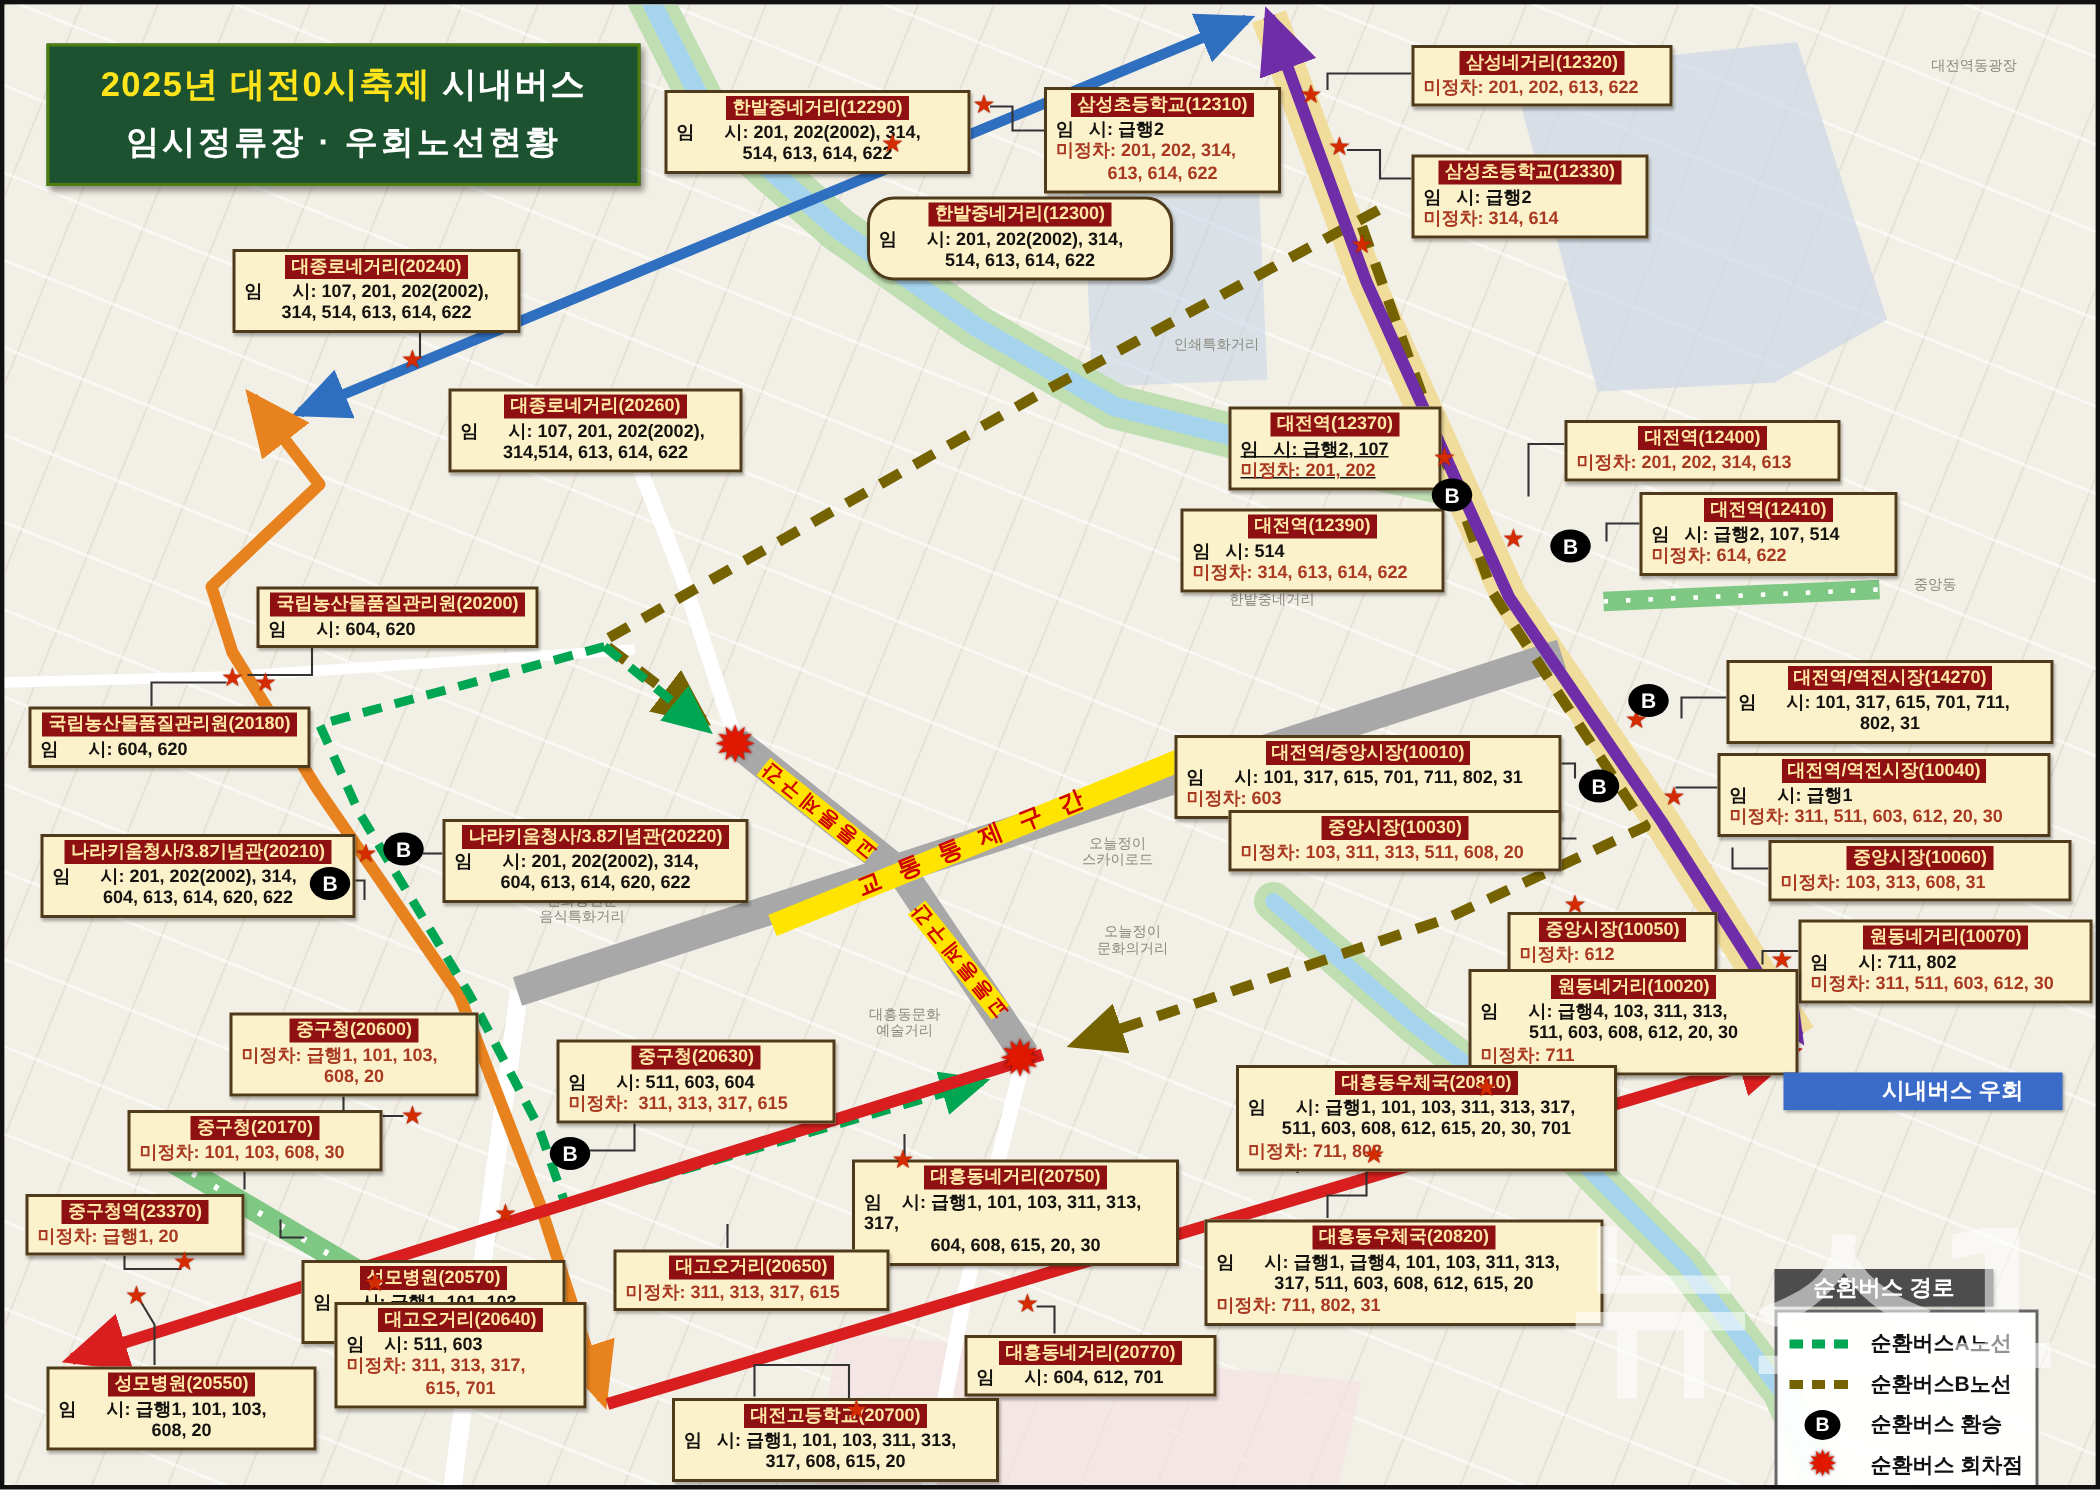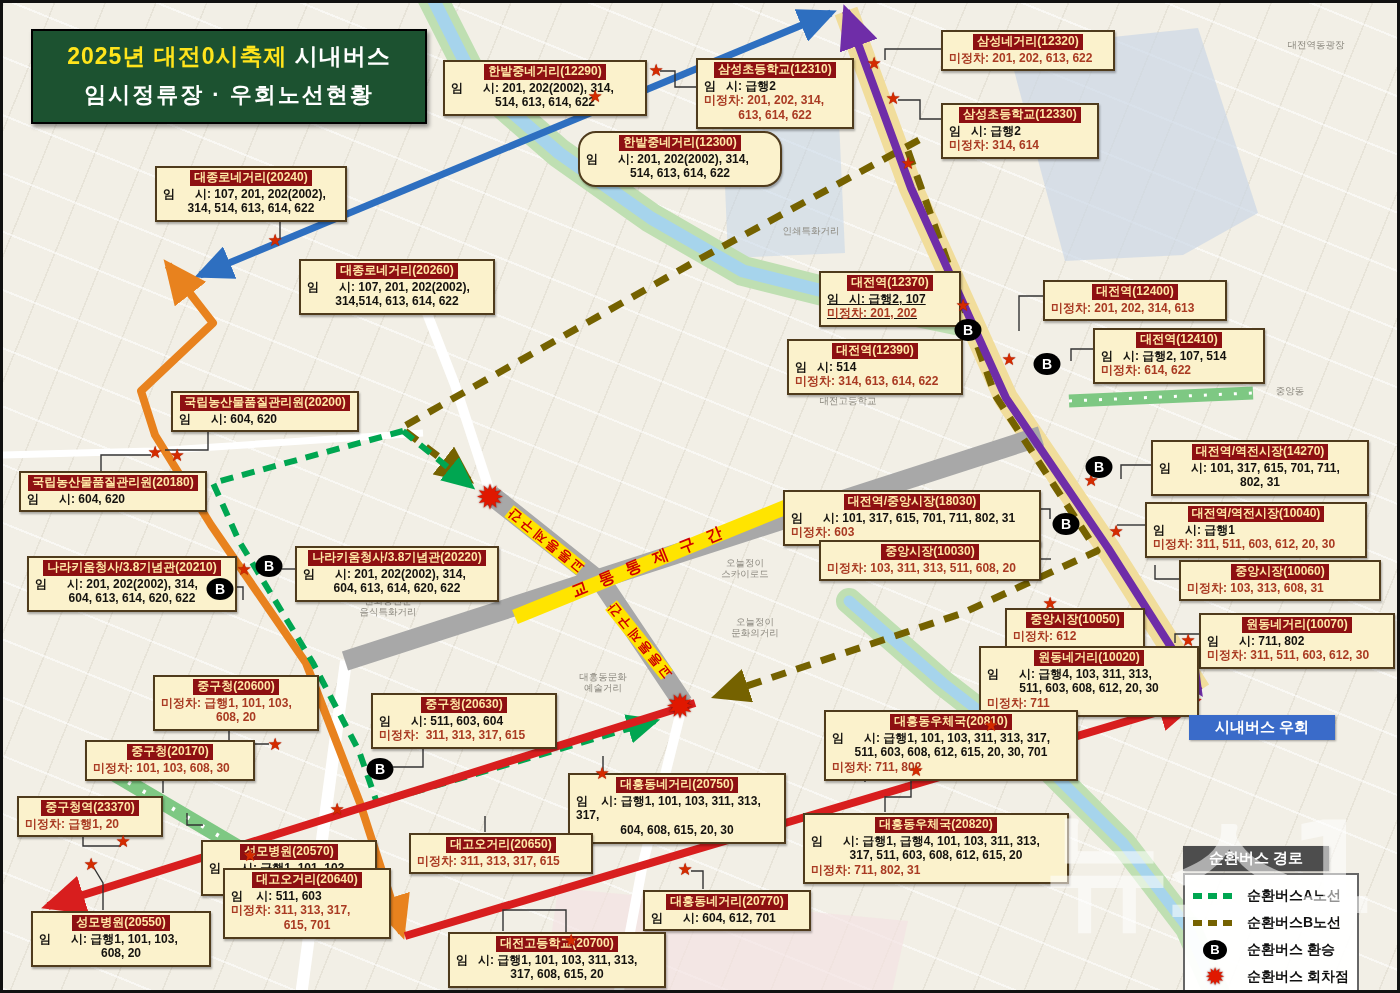--- a/index.html
+++ b/index.html
@@ -12,21 +12,21 @@
       #f2efe6;}
   svg#gfx{position:absolute;left:0;top:0;z-index:10;}
   .stop{position:absolute;z-index:30;background:#fbf2cc;border:2px solid #4f3b1c;
         padding:2px 6px 4px;font-weight:bold;font-size:12px;line-height:1.22;color:#14120e;
         text-align:center;box-shadow:1px 2px 2px rgba(0,0,0,.3);}
   .stop .hdr{display:inline-block;background:#8e1012;color:#ffe8a6;padding:0 4px 1px;margin-bottom:1px;}
   .stop .ln{text-align:left;white-space:pre-wrap;}
   .stop .ln.c{text-align:center;}
   .stop .ln.red{color:#a93a22;}
   .title-box{position:absolute;left:28px;top:26px;width:380px;z-index:40;background:#1c5230;
-             border:2px solid #000000;padding:10px 6px 12px;text-align:center;
+             border:2px solid #4d7c0f;padding:10px 6px 12px;text-align:center;
              box-shadow:2px 3px 4px rgba(0,0,0,.4);}
   .title-box .l1{font-size:23px;font-weight:bold;letter-spacing:1px;color:#ffffff;white-space:nowrap;}
   .title-box .l1 .y{color:#ffe41c;}
   .title-box .l2{font-size:22px;font-weight:bold;letter-spacing:2px;color:#ffffff;margin-top:8px;white-space:nowrap;}
   .ctrl-label{position:absolute;z-index:25;color:#cf0000;font-weight:bold;white-space:nowrap;
               transform-origin:center;}
   .star{position:absolute;z-index:34;color:#d42b00;font-size:17px;line-height:1;
         transform:translate(-50%,-50%);text-shadow:0 0 1px #7c1000;}
   .burst{position:absolute;z-index:36;color:#e01800;font-size:34px;line-height:1;
          transform:translate(-50%,-50%);text-shadow:0 0 2px #5c0c00;}
@@ -41,21 +41,21 @@
   .legend .bd{border:2px solid #31518f;background:rgba(255,255,255,.95);margin-top:2px;padding:7px 8px;}
   .legend .row{display:flex;align-items:center;height:27px;}
   .legend .samp{width:44px;margin-right:10px;display:flex;align-items:center;justify-content:center;}
   .legend .bar{width:44px;height:6px;border-radius:2px;}
   .legend .dash{width:44px;height:6px;}
   .legend .lab{font-weight:bold;font-size:14px;color:#111;white-space:nowrap;}
   .legend .bicon{position:static;transform:none;width:24px;height:20px;font-size:13px;}
   .legend .burst{position:static;transform:none;font-size:24px;}
   #legend-loop .hd{background:#4d4d4d;}
   #legend-loop .bd{border-color:#666;}
-  #legend-detour .hd{background:#3a6bc9;}
+  #legend-detour .hd{background:#3a6bc9;padding-left:40px;}
   .watermark{position:absolute;left:1040px;top:802px;z-index:55;font-family:"DejaVu Sans",sans-serif;
              font-weight:bold;font-size:128px;line-height:1;color:rgba(255,255,255,.55);
              letter-spacing:-6px;pointer-events:none;}
 </style>
 </head>
 <body>
 
 <div id="stage">
   <div class="map-bg"></div>
   <svg id="gfx" width="1400" height="993" viewBox="0 0 1400 993">
@@ -179,21 +179,21 @@
       <div class="stop" style="left: 575px; top: 128px; width: 188px; border-radius: 18px;"><span class="hdr">한밭중네거리(12300)</span><div class="ln">임      시: 201, 202(2002), 314,</div><div class="ln c">514, 613, 614, 622</div></div>
       <div class="stop" style="left: 152px; top: 163px; width: 176px;"><span class="hdr">대종로네거리(20240)</span><div class="ln">임      시: 107, 201, 202(2002),</div><div class="ln c">314, 514, 613, 614, 622</div></div>
       <div class="stop" style="left: 296px; top: 256px; width: 180px;"><span class="hdr">대종로네거리(20260)</span><div class="ln">임      시: 107, 201, 202(2002),</div><div class="ln c">314,514, 613, 614, 622</div></div>
       <div class="stop" style="left: 816px; top: 268px; width: 126px; text-decoration: underline;"><span class="hdr">대전역(12370)</span><div class="ln">임   시: 급행2, 107</div><div class="ln red">미정차: 201, 202</div></div>
       <div class="stop" style="left: 1040px; top: 277px; width: 168px;"><span class="hdr">대전역(12400)</span><div class="ln red">미정차: 201, 202, 314, 613</div></div>
       <div class="stop" style="left: 1090px; top: 325px; width: 156px;"><span class="hdr">대전역(12410)</span><div class="ln">임   시: 급행2, 107, 514</div><div class="ln red">미정차: 614, 622</div></div>
       <div class="stop" style="left: 784px; top: 336px; width: 160px;"><span class="hdr">대전역(12390)</span><div class="ln">임   시: 514</div><div class="ln red">미정차: 314, 613, 614, 622</div></div>
       <div class="stop" style="left: 168px; top: 388px; width: 172px;"><span class="hdr">국립농산물품질관리원(20200)</span><div class="ln">임      시: 604, 620</div></div>
       <div class="stop" style="left: 16px; top: 468px; width: 172px;"><span class="hdr">국립농산물품질관리원(20180)</span><div class="ln">임      시: 604, 620</div></div>
       <div class="stop" style="left: 1148px; top: 437px; width: 202px;"><span class="hdr">대전역/역전시장(14270)</span><div class="ln">임      시: 101, 317, 615, 701, 711,</div><div class="ln c">802, 31</div></div>
-      <div class="stop" style="left: 780px; top: 487px; width: 242px;"><span class="hdr">대전역/중앙시장(18030)</span><div class="ln">임      시: 101, 317, 615, 701, 711, 802, 31</div><div class="ln red">미정차: 603</div></div>
+      <div class="stop" style="left: 780px; top: 487px; width: 242px;"><span class="hdr">대전역/중앙시장(10010)</span><div class="ln">임      시: 101, 317, 615, 701, 711, 802, 31</div><div class="ln red">미정차: 603</div></div>
       <div class="stop" style="left: 1142px; top: 499px; width: 206px;"><span class="hdr">대전역/역전시장(10040)</span><div class="ln">임      시: 급행1</div><div class="ln red">미정차: 311, 511, 603, 612, 20, 30</div></div>
       <div class="stop" style="left: 816px; top: 537px; width: 206px;"><span class="hdr">중앙시장(10030)</span><div class="ln red">미정차: 103, 311, 313, 511, 608, 20</div></div>
       <div class="stop" style="left: 1176px; top: 557px; width: 186px;"><span class="hdr">중앙시장(10060)</span><div class="ln red">미정차: 103, 313, 608, 31</div></div>
       <div class="stop" style="left: 24px; top: 553px; width: 194px;"><span class="hdr">나라키움청사/3.8기념관(20210)</span><div class="ln">임      시: 201, 202(2002), 314,</div><div class="ln c">604, 613, 614, 620, 622</div></div>
       <div class="stop" style="left: 292px; top: 543px; width: 188px;"><span class="hdr">나라키움청사/3.8기념관(20220)</span><div class="ln">임      시: 201, 202(2002), 314,</div><div class="ln c">604, 613, 614, 620, 622</div></div>
       <div class="stop" style="left: 1002px; top: 605px; width: 124px;"><span class="hdr">중앙시장(10050)</span><div class="ln red">미정차: 612</div></div>
       <div class="stop" style="left: 1196px; top: 610px; width: 180px;"><span class="hdr">원동네거리(10070)</span><div class="ln">임      시: 711, 802</div><div class="ln red">미정차: 311, 511, 603, 612, 30</div></div>
       <div class="stop" style="left: 976px; top: 643px; width: 204px;"><span class="hdr">원동네거리(10020)</span><div class="ln">임      시: 급행4, 103, 311, 313,</div><div class="ln c">511, 603, 608, 612, 20, 30</div><div class="ln red">미정차: 711</div></div>
       <div class="stop" style="left: 150px; top: 672px; width: 150px;"><span class="hdr">중구청(20600)</span><div class="ln red">미정차: 급행1, 101, 103,</div><div class="ln red c">608, 20</div></div>
       <div class="stop" style="left: 368px; top: 690px; width: 170px;"><span class="hdr">중구청(20630)</span><div class="ln">임      시: 511, 603, 604</div><div class="ln red">미정차:  311, 313, 317, 615</div></div>
@@ -249,21 +249,21 @@
   <div id="maplabel-layer">
       <div class="maplab" style="left: 808px; top: 228px;">인쇄특화거리</div>
       <div class="maplab" style="left: 742px; top: 566px;">오늘정이
 스카이로드</div>
       <div class="maplab" style="left: 752px; top: 625px;">오늘정이
 문화의거리</div>
       <div class="maplab" style="left: 600px; top: 680px;">대흥동문화
 예술거리</div>
       <div class="maplab" style="left: 385px; top: 604px;">선화동전문
 음식특화거리</div>
-      <div class="maplab" style="left: 845px; top: 398px;">대전고등학교</div>
+      <div class="maplab" style="left: 845px; top: 398px;">한밭중네거리</div>
       <div class="maplab" style="left: 1287px; top: 388px;">중앙동</div>
       <div class="maplab" style="left: 1313px; top: 42px;">대전역동광장</div>
     </div>
 
   <div class="legend" id="legend-detour" style="left: 1186px; top: 712px;">
     <div class="hd">시내버스 우회</div>
   </div>
 
   <div class="legend" id="legend-loop" style="left: 1180px; top: 843px;">
     <div class="hd">순환버스 경로</div>

